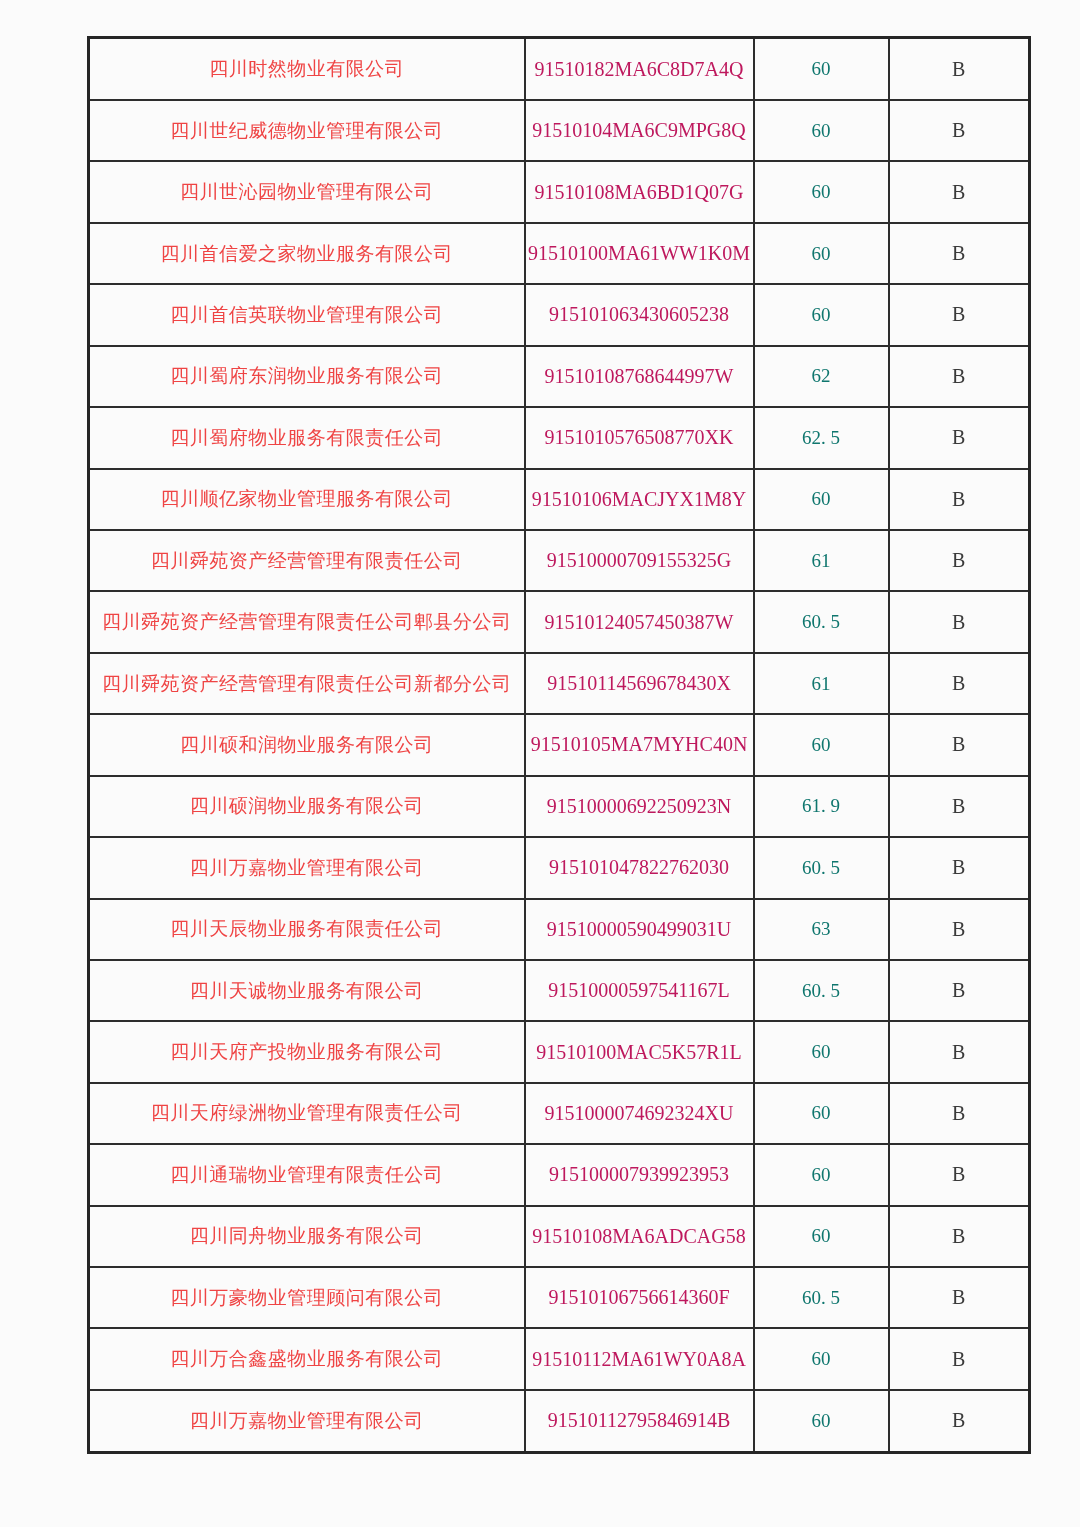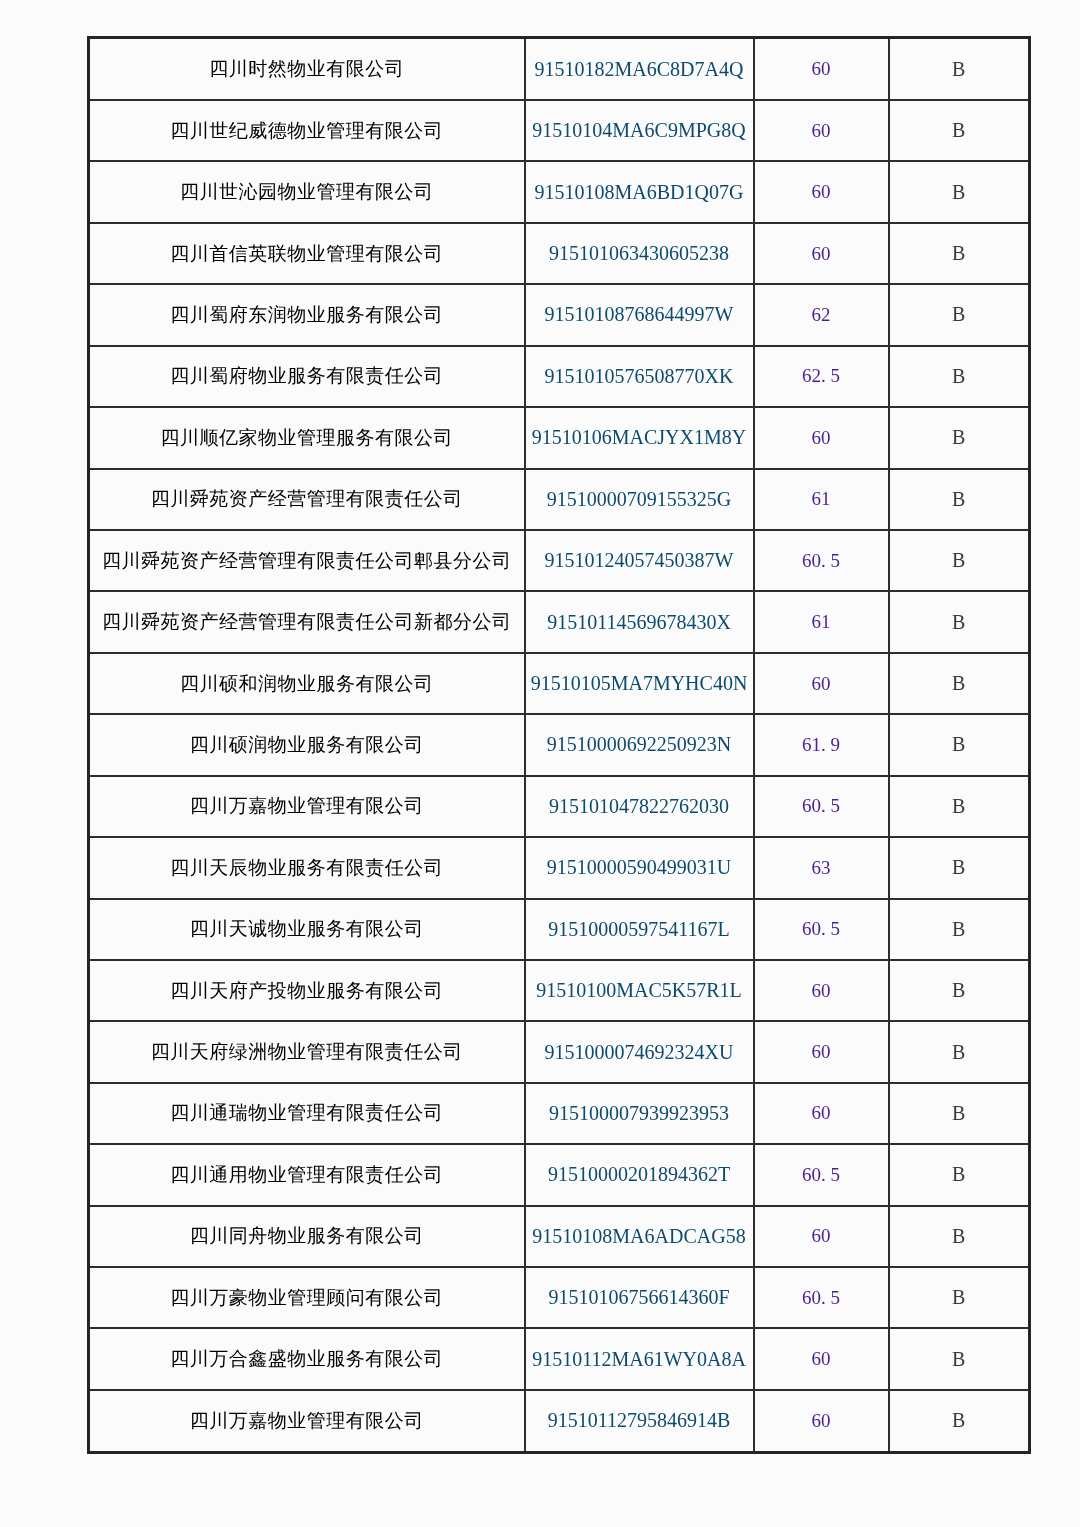--- a/index.html
+++ b/index.html
@@ -34,30 +34,30 @@
   table.rating-table td {
     border: 2px solid #2d2d2d;
     text-align: center;
     vertical-align: middle;
     overflow: hidden;
     white-space: nowrap;
   }
   td.company-cell {
     font-size: 19px;
     letter-spacing: 0.5px;
-    color: #000000;
+    color: #ef4444;
   }
   td.code-cell {
     font-size: 20px;
     letter-spacing: 0px;
-    color: #0c4a6e;
+    color: #be185d;
   }
   td.score-cell {
     font-size: 19px;
-    color: #4c1d95;
+    color: #0f766e;
   }
   td.grade-cell {
     font-size: 20px;
     color: #3a3a3a;
   }
 </style>
 </head>
 <body>
 
 <div class="page">
@@ -82,20 +82,26 @@
     <td class="score-cell">60</td>
     <td class="grade-cell">B</td>
   </tr>
           <tr>
     <td class="company-cell">四川世沁园物业管理有限公司</td>
     <td class="code-cell">91510108MA6BD1Q07G</td>
     <td class="score-cell">60</td>
     <td class="grade-cell">B</td>
   </tr>
           <tr>
+    <td class="company-cell">四川首信爱之家物业服务有限公司</td>
+    <td class="code-cell">91510100MA61WW1K0M</td>
+    <td class="score-cell">60</td>
+    <td class="grade-cell">B</td>
+  </tr>
+          <tr>
     <td class="company-cell">四川首信英联物业管理有限公司</td>
     <td class="code-cell">915101063430605238</td>
     <td class="score-cell">60</td>
     <td class="grade-cell">B</td>
   </tr>
           <tr>
     <td class="company-cell">四川蜀府东润物业服务有限公司</td>
     <td class="code-cell">91510108768644997W</td>
     <td class="score-cell">62</td>
     <td class="grade-cell">B</td>
@@ -169,26 +175,20 @@
           <tr>
     <td class="company-cell">四川天府绿洲物业管理有限责任公司</td>
     <td class="code-cell">9151000074692324XU</td>
     <td class="score-cell">60</td>
     <td class="grade-cell">B</td>
   </tr>
           <tr>
     <td class="company-cell">四川通瑞物业管理有限责任公司</td>
     <td class="code-cell">915100007939923953</td>
     <td class="score-cell">60</td>
-    <td class="grade-cell">B</td>
-  </tr>
-          <tr>
-    <td class="company-cell">四川通用物业管理有限责任公司</td>
-    <td class="code-cell">91510000201894362T</td>
-    <td class="score-cell">60. 5</td>
     <td class="grade-cell">B</td>
   </tr>
           <tr>
     <td class="company-cell">四川同舟物业服务有限公司</td>
     <td class="code-cell">91510108MA6ADCAG58</td>
     <td class="score-cell">60</td>
     <td class="grade-cell">B</td>
   </tr>
           <tr>
     <td class="company-cell">四川万豪物业管理顾问有限公司</td>

